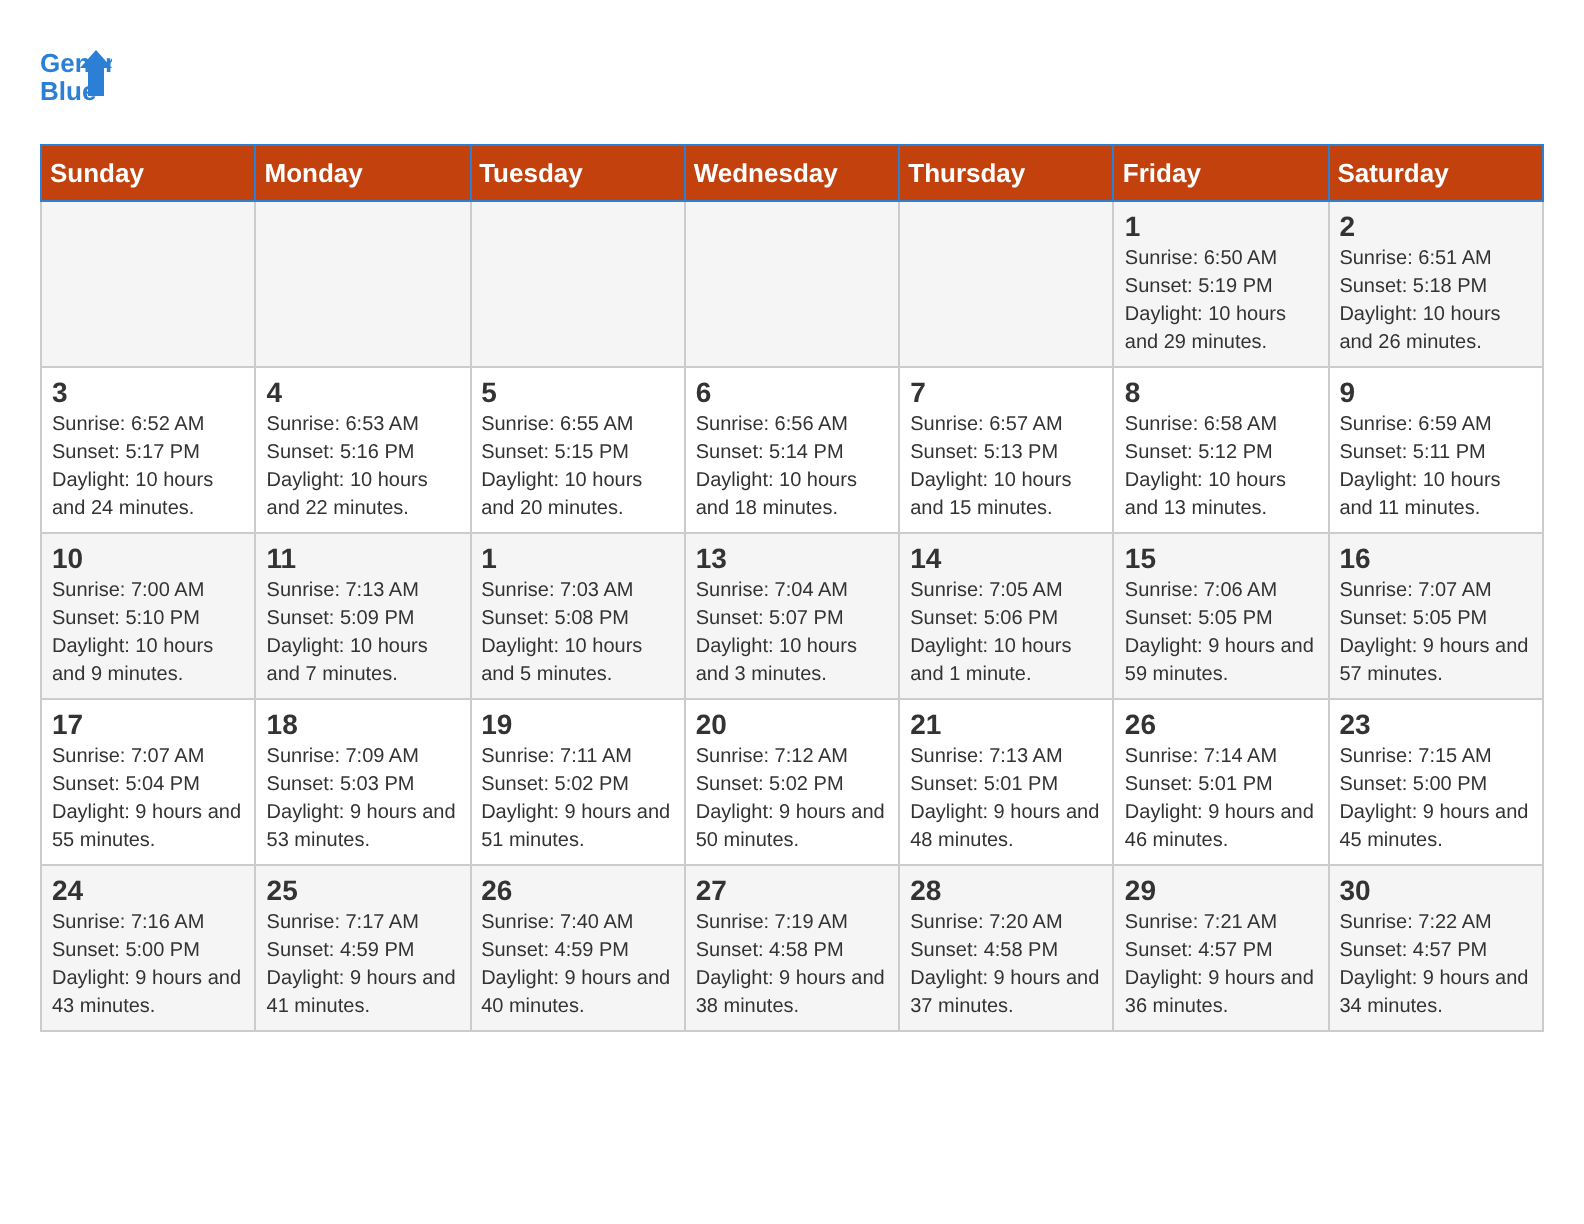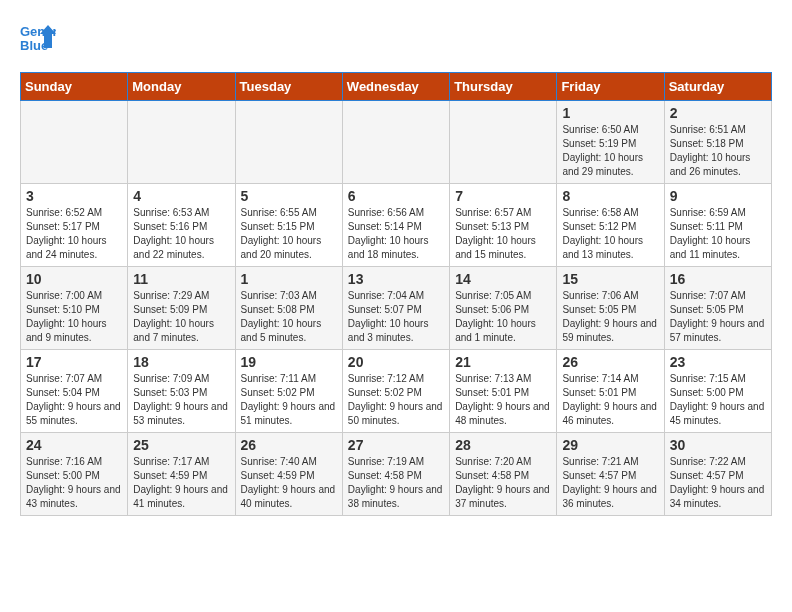--- a/index.html
+++ b/index.html
@@ -116,21 +116,21 @@
         </tr>
         <tr>
           <td>
             <span class="day-num">10</span>
             <div class="day-info">Sunrise: 7:00 AM
 Sunset: 5:10 PM
 Daylight: 10 hours and 9 minutes.</div>
           </td>
           <td>
             <span class="day-num">11</span>
-            <div class="day-info">Sunrise: 7:29 AM
+            <div class="day-info">Sunrise: 7:13 AM
 Sunset: 5:09 PM
 Daylight: 10 hours and 7 minutes.</div>
           </td>
           <td>
             <span class="day-num">1</span>
             <div class="day-info">Sunrise: 7:03 AM
 Sunset: 5:08 PM
 Daylight: 10 hours and 5 minutes.</div>
           </td>
           <td>

